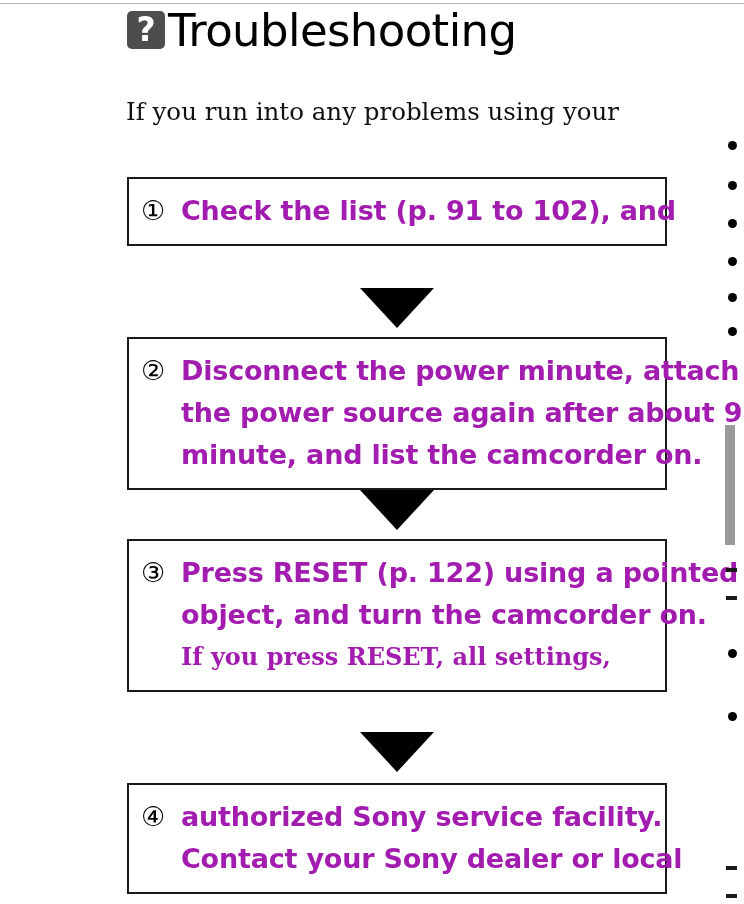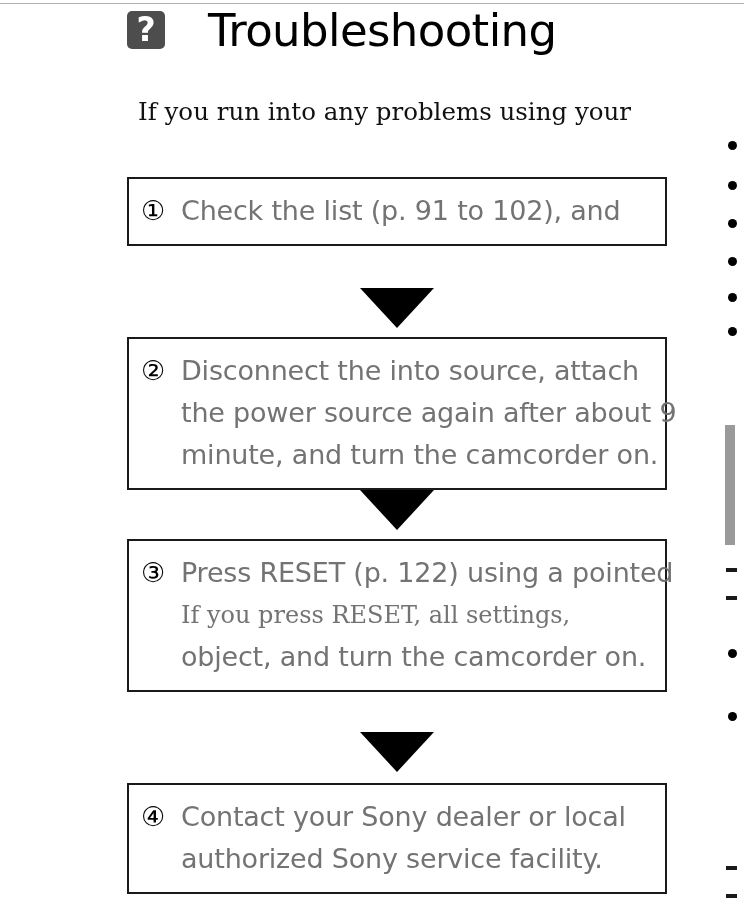--- a/index.html
+++ b/index.html
@@ -61,27 +61,26 @@
     letter-spacing: 0;
   }
   .title-text {
     font-family: "DejaVu Sans", sans-serif;
     font-size: 45px;
     font-weight: 400;
     color: #000000;
     line-height: 52px;
     letter-spacing: -0.6px;
     white-space: nowrap;
-    margin-left: 40px;
   }
 
   
   .intro {
     position: absolute;
-    left: 138px;
+    left: 126px;
     top: 92px;
     width: 540px;
     font-family: "DejaVu Serif", serif;
     font-size: 24.5px;
     line-height: 40px;
     color: #111111;
   }
   .intro .ln { display: block; white-space: nowrap; }
 
   
@@ -110,22 +109,23 @@
   .step-lines {
     flex: 1 1 auto;
     padding-left: 2px;
   }
   .step-lines .ln {
     display: block;
     white-space: nowrap;
     font-family: "DejaVu Sans", sans-serif;
     font-size: 27px;
     line-height: 42px;
-    color: #737373;
+    color: #a21caf;
     letter-spacing: -0.2px;
+    font-weight: bold;
   }
   .step-lines .ln.serif {
     font-family: "DejaVu Serif", serif;
     font-size: 24px;
     line-height: 42px;
     letter-spacing: 0;
   }
 
   #box1 { top: 177px; }
   #box2 { top: 337px; }
@@ -210,52 +210,52 @@
   </div>
 
   <div class="arrow" id="arrow1">
     <i></i>
   </div>
 
   <div class="step-box" id="box2">
     <div class="step-inner">
       <span class="step-num">②</span>
       <div class="step-lines">
-        <span class="ln">Disconnect the into source, attach</span>
+        <span class="ln">Disconnect the power minute, attach</span>
         <span class="ln">the power source again after about 9</span>
-        <span class="ln">minute, and turn the camcorder on.</span>
+        <span class="ln">minute, and list the camcorder on.</span>
       </div>
     </div>
   </div>
 
   <div class="arrow" id="arrow2">
     <i></i>
   </div>
 
   <div class="step-box" id="box3">
     <div class="step-inner">
       <span class="step-num">③</span>
       <div class="step-lines">
         <span class="ln">Press RESET (p. 122) using a pointed</span>
+        <span class="ln">object, and turn the camcorder on.</span>
         <span class="ln serif">If you press RESET, all settings,</span>
-        <span class="ln">object, and turn the camcorder on.</span>
       </div>
     </div>
   </div>
 
   <div class="arrow" id="arrow3">
     <i></i>
   </div>
 
   <div class="step-box" id="box4">
     <div class="step-inner">
       <span class="step-num">④</span>
       <div class="step-lines">
+        <span class="ln">authorized Sony service facility.</span>
         <span class="ln">Contact your Sony dealer or local</span>
-        <span class="ln">authorized Sony service facility.</span>
       </div>
     </div>
   </div>
 
   <div class="margin-col" id="margin-col">
       <div class="m-bullet" style="top: 141px;"></div>
       <div class="m-bullet" style="top: 181px;"></div>
       <div class="m-bullet" style="top: 219px;"></div>
       <div class="m-bullet" style="top: 257px;"></div>
       <div class="m-bullet" style="top: 293px;"></div>

